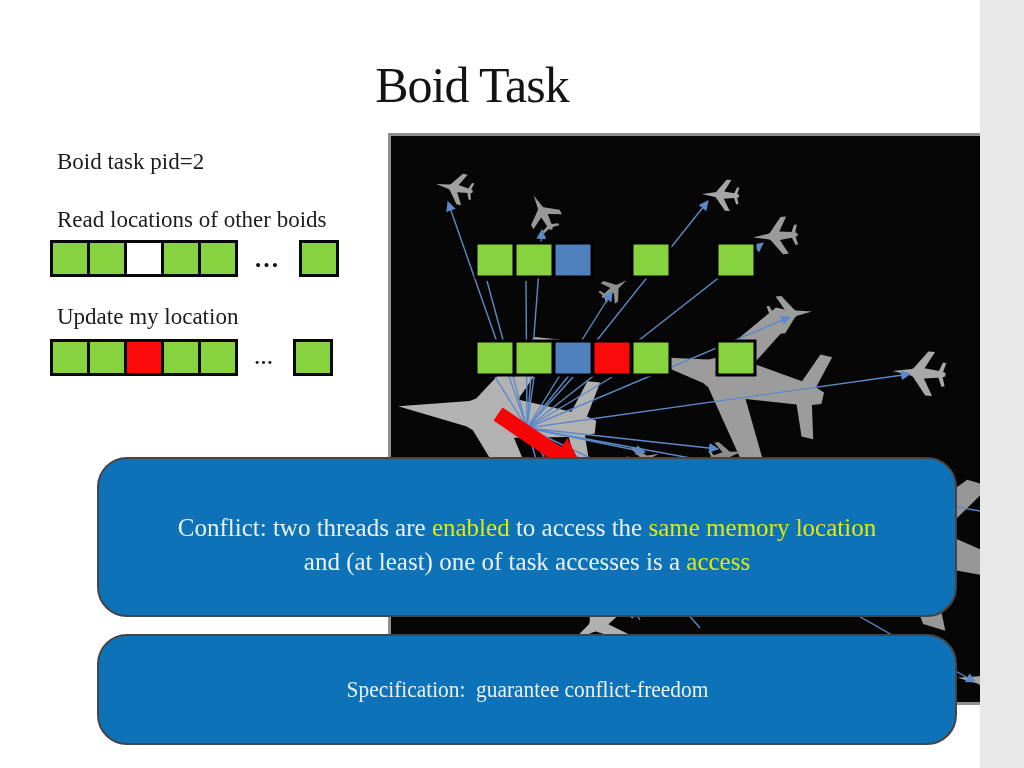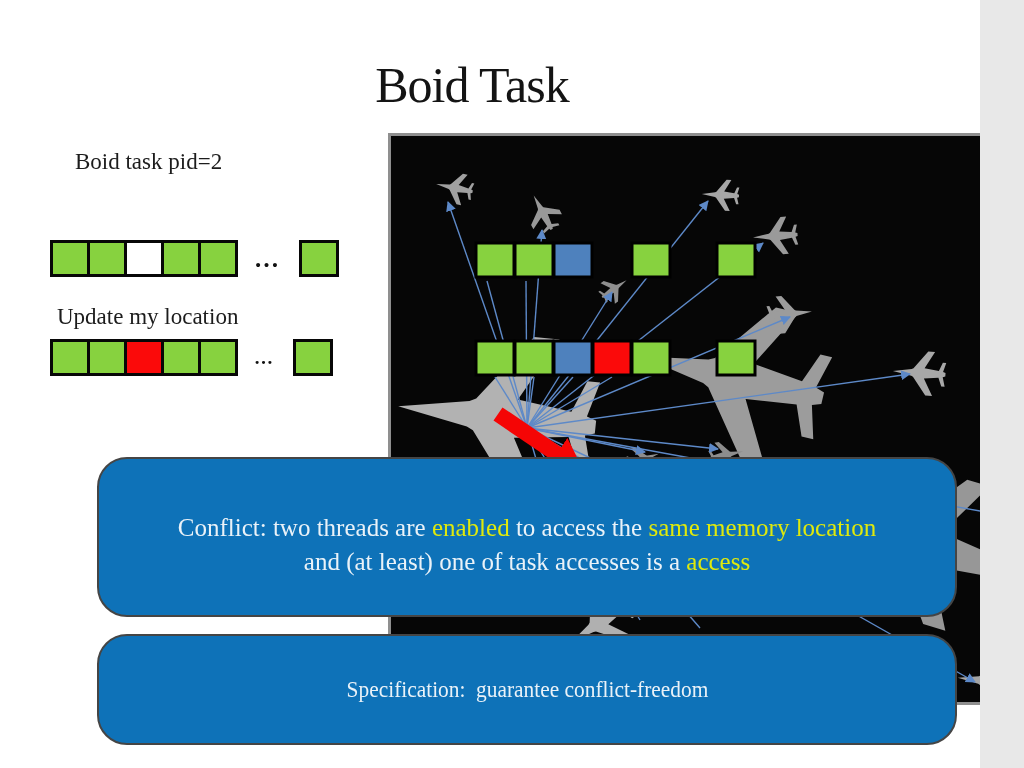--- a/index.html
+++ b/index.html
@@ -25,22 +25,23 @@
   .callout .highlight{color:#DFE90C;}
   .spec-inner{display:inline-block;transform:scaleX(0.93);white-space:pre;}
 </style>
 </head>
 <body>
 
 <div class="slide">
 
   <div class="title">Boid Task</div>
 
-  <div class="lbl" style="top:149px;margin-left:18px;">Boid task pid=2</div>
+  <div class="lbl" style="top:149px;">Boid task pid=2</div>
 
+  <div class="lbl" style="top:207px;">Read locations of other boids</div>
   <div class="cellrow" style="top:240px;">
       <div class="cell" style="background: rgb(135, 210, 63);"></div>
       <div class="cell" style="background: rgb(135, 210, 63);"></div>
       <div class="cell" style="background: rgb(255, 255, 255);"></div>
       <div class="cell" style="background: rgb(135, 210, 63);"></div>
       <div class="cell" style="background: rgb(135, 210, 63);"></div>
       <span class="dots">…</span>
       <div class="cell tail" style="background: rgb(135, 210, 63);"></div>
     </div>
 

